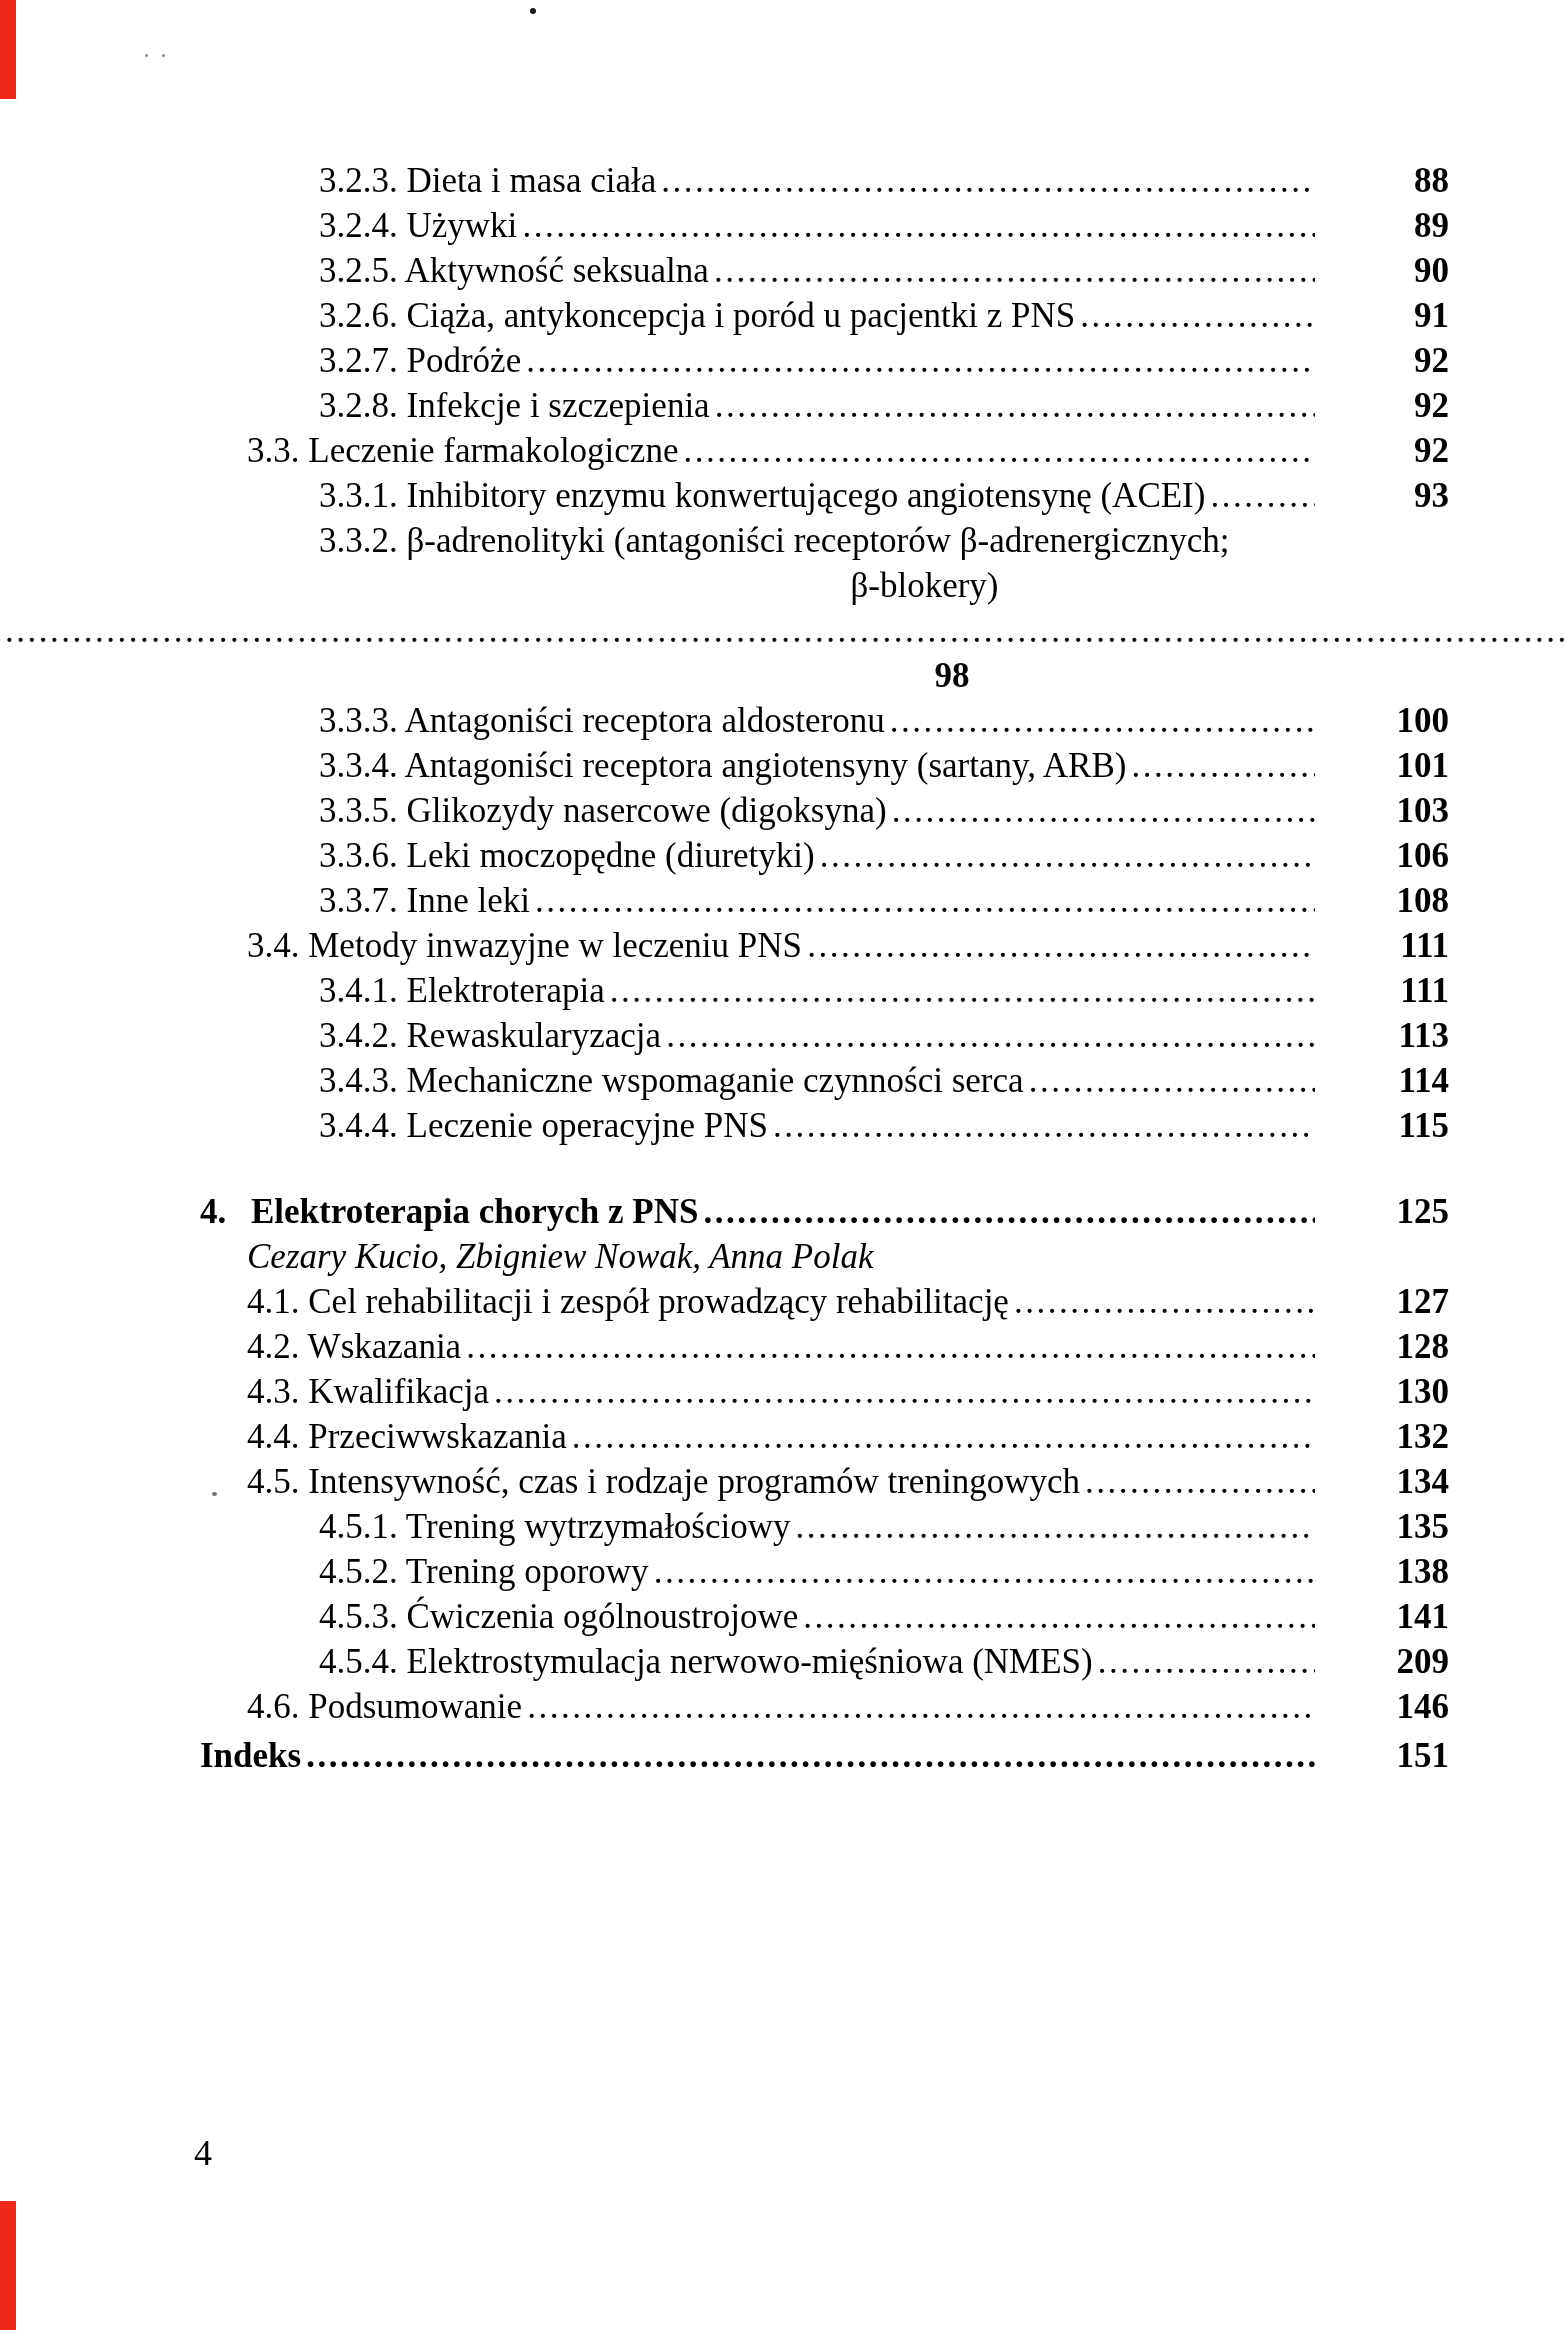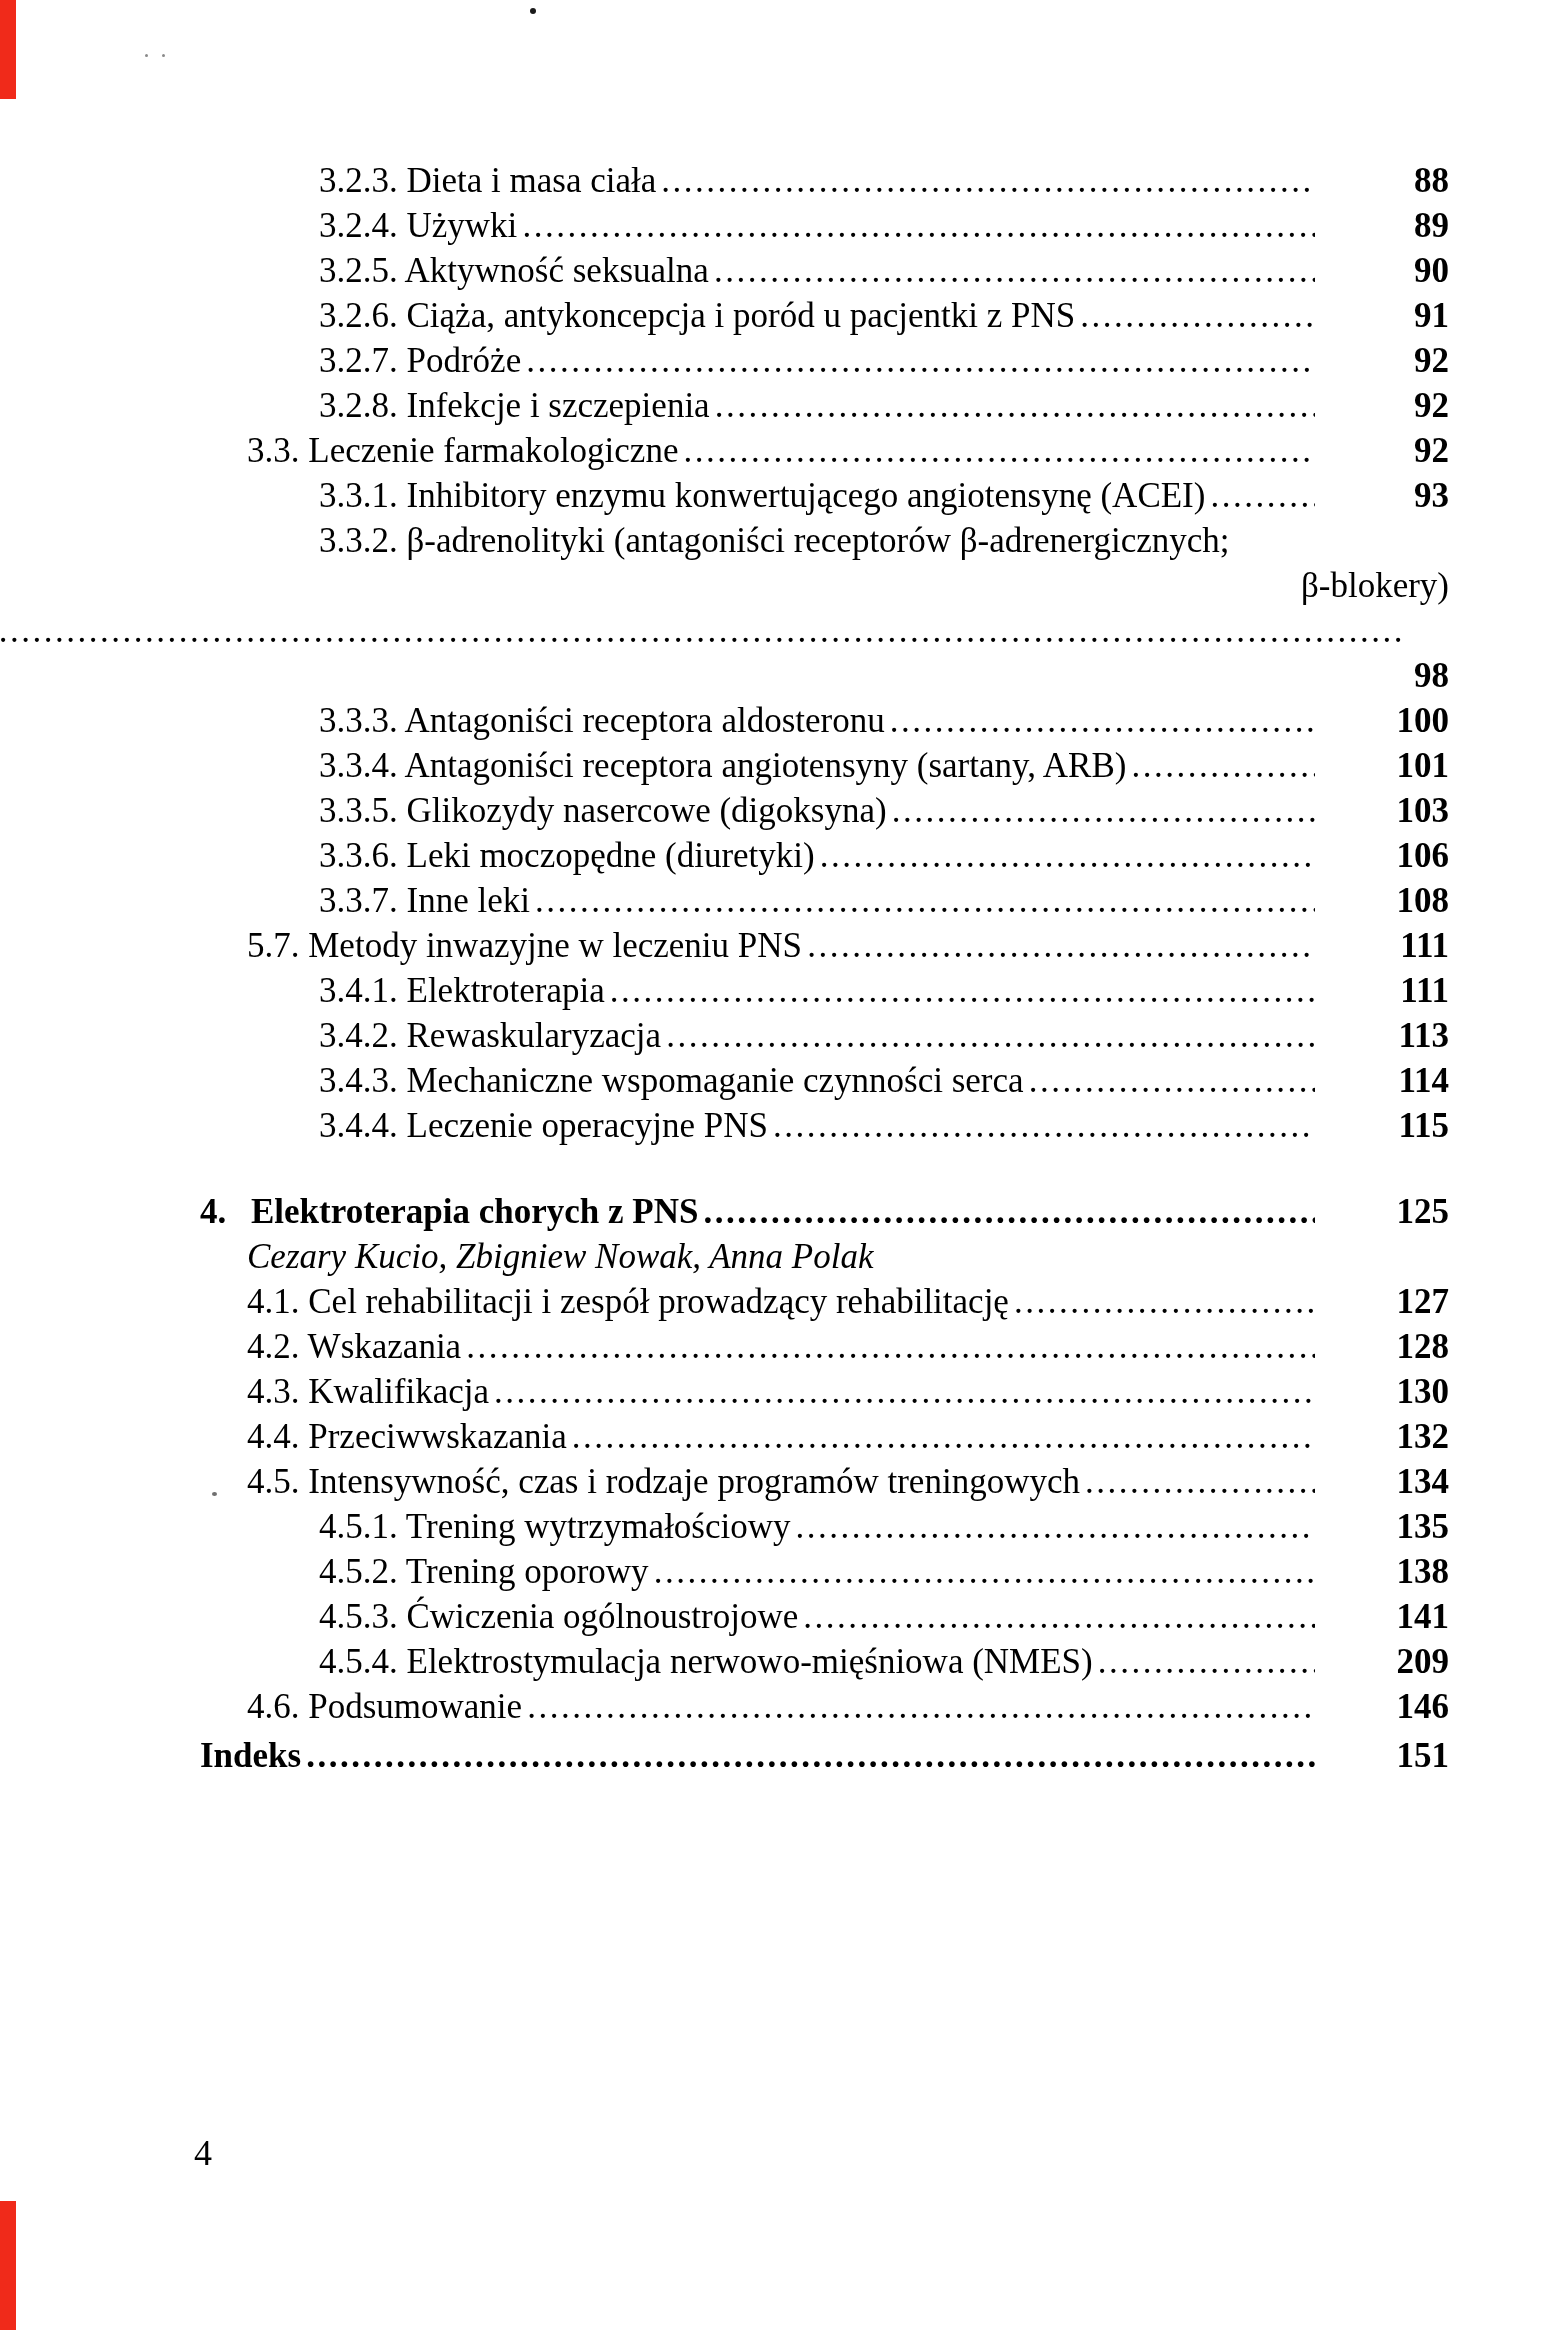--- a/index.html
+++ b/index.html
@@ -5,21 +5,21 @@
   html,body{margin:0;padding:0;}
   body{
     width:1565px;height:2330px;position:relative;background:#ffffff;overflow:hidden;
     font-family:"Liberation Serif","DejaVu Serif",serif;color:#000;
     -webkit-font-smoothing:antialiased;
   }
   .toc{
     position:absolute;left:200px;top:158px;width:1249px;
     font-size:35px;line-height:45px;
   }
-  .row{display:flex;align-items:flex-end;}
+  .row{display:flex;align-items:center;}
   .row.l2{padding-left:47px;}
   .row.l3{padding-left:119px;}
   .row.l4{padding-left:200px;flex-direction:column;}
   .row.gap-lg{margin-top:41px;}
   .row.gap-sm{margin-top:4px;}
   .row.bold{font-weight:bold;}
   .row.bolditalic{font-weight:normal;font-style:italic;}
   .num1{flex:0 0 auto;width:51px;}
   .label{flex:0 0 auto;white-space:nowrap;}
   .dots{flex:1 1 auto;overflow:hidden;white-space:nowrap;margin-left:5.1px;margin-right:44px;}
@@ -116,21 +116,21 @@
       <span class="label">3.3.6. Leki moczopędne (diuretyki)</span>
       <span class="dots"></span>
       <span class="pg">106</span>
     </div>
     <div class="row l3">
       <span class="label">3.3.7. Inne leki</span>
       <span class="dots"></span>
       <span class="pg">108</span>
     </div>
     <div class="row l2">
-      <span class="label">5.7. Metody inwazyjne w leczeniu PNS</span>
+      <span class="label">3.4. Metody inwazyjne w leczeniu PNS</span>
       <span class="dots"></span>
       <span class="pg">111</span>
     </div>
     <div class="row l3">
       <span class="label">3.4.1. Elektroterapia</span>
       <span class="dots"></span>
       <span class="pg">111</span>
     </div>
     <div class="row l3">
       <span class="label">3.4.2. Rewaskularyzacja</span>

